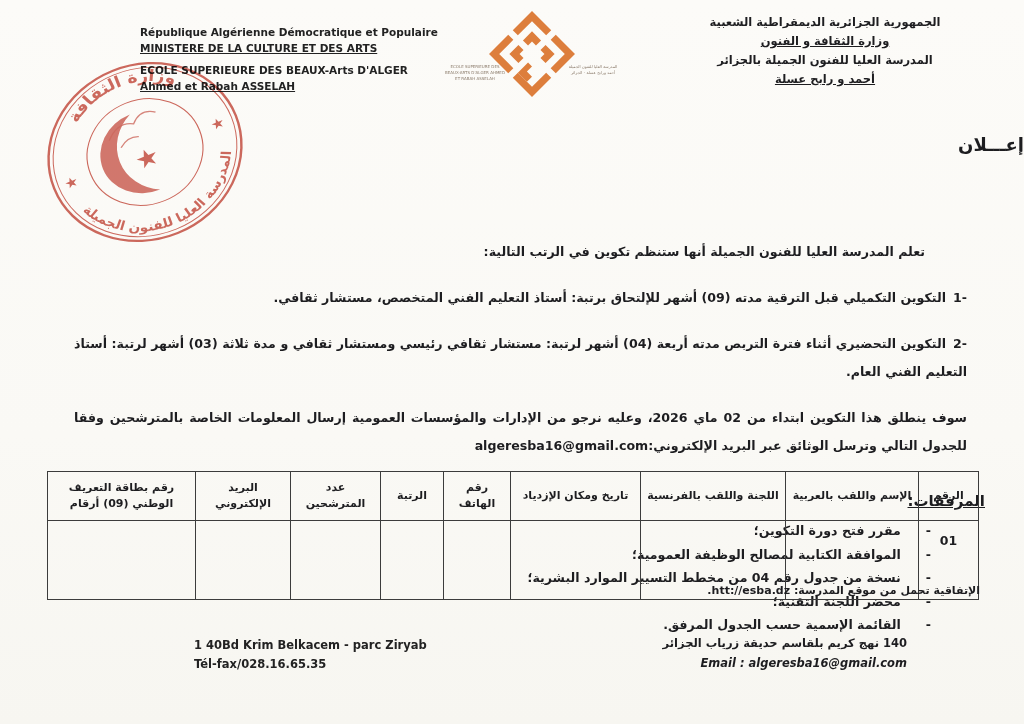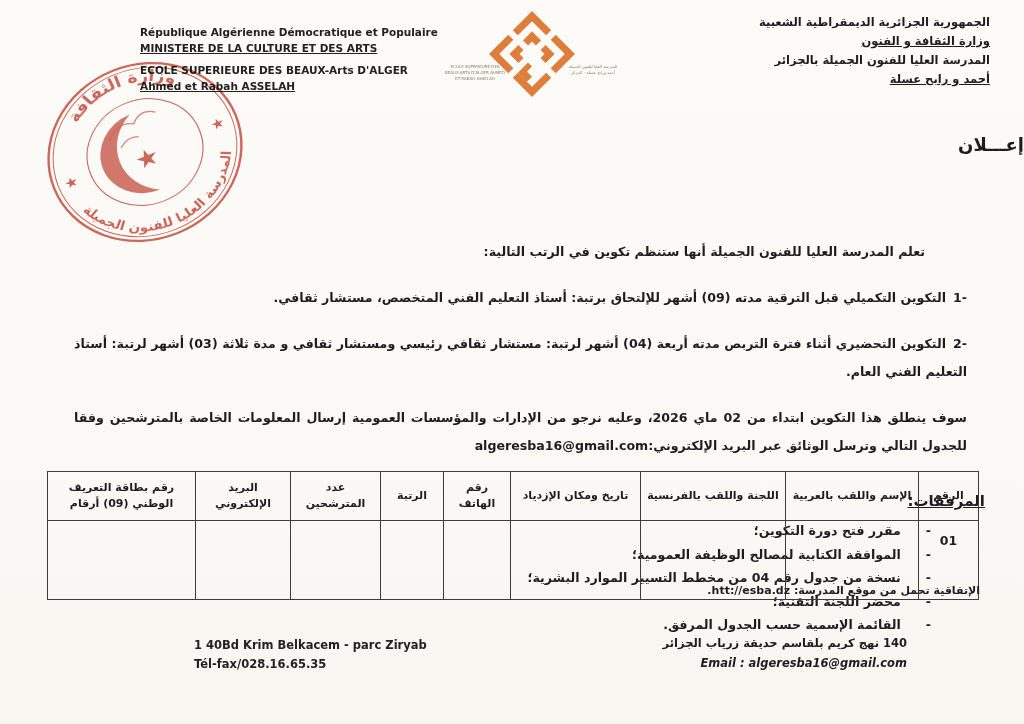--- a/index.html
+++ b/index.html
@@ -6,21 +6,21 @@
   .page{
     position:relative;width:1024px;height:724px;overflow:hidden;
     background:linear-gradient(180deg,#fcfbf8 0%,#faf9f5 60%,#f7f6f1 100%);
     color:#1d1d20;font-family:"DejaVu Sans",sans-serif;
   }
   
   .hdr-fr{position:absolute;top:24px;left:140px;width:304px;
     font-size:10.5px;font-weight:600;line-height:1.55;color:#222;}
   .hdr-fr .l3{margin-top:5px;}
   .u{text-decoration:underline;}
-  .hdr-ar{position:absolute;top:13px;right:34px;width:330px;direction:rtl;
+  .hdr-ar{position:absolute;top:13px;right:34px;width:330px;text-align:center;direction:rtl;
     font-size:11.5px;font-weight:bold;line-height:1.65;}
   
   .logo-wrap{position:absolute;top:6px;left:446px;width:172px;height:102px;}
   .logo-svg{position:absolute;left:50%;top:0;transform:translateX(-50%);}
   .logo-cap{position:absolute;top:58px;font-size:4px;line-height:1.5;color:#8a7a6a;text-align:center;}
   .cap-l{left:-2px;width:62px;}
   .cap-r{right:0;width:50px;direction:rtl;}
   
   .stamp{position:absolute;left:42px;top:60px;width:206px;height:184px;
     transform:rotate(-22deg);opacity:.82;mix-blend-mode:multiply;}

